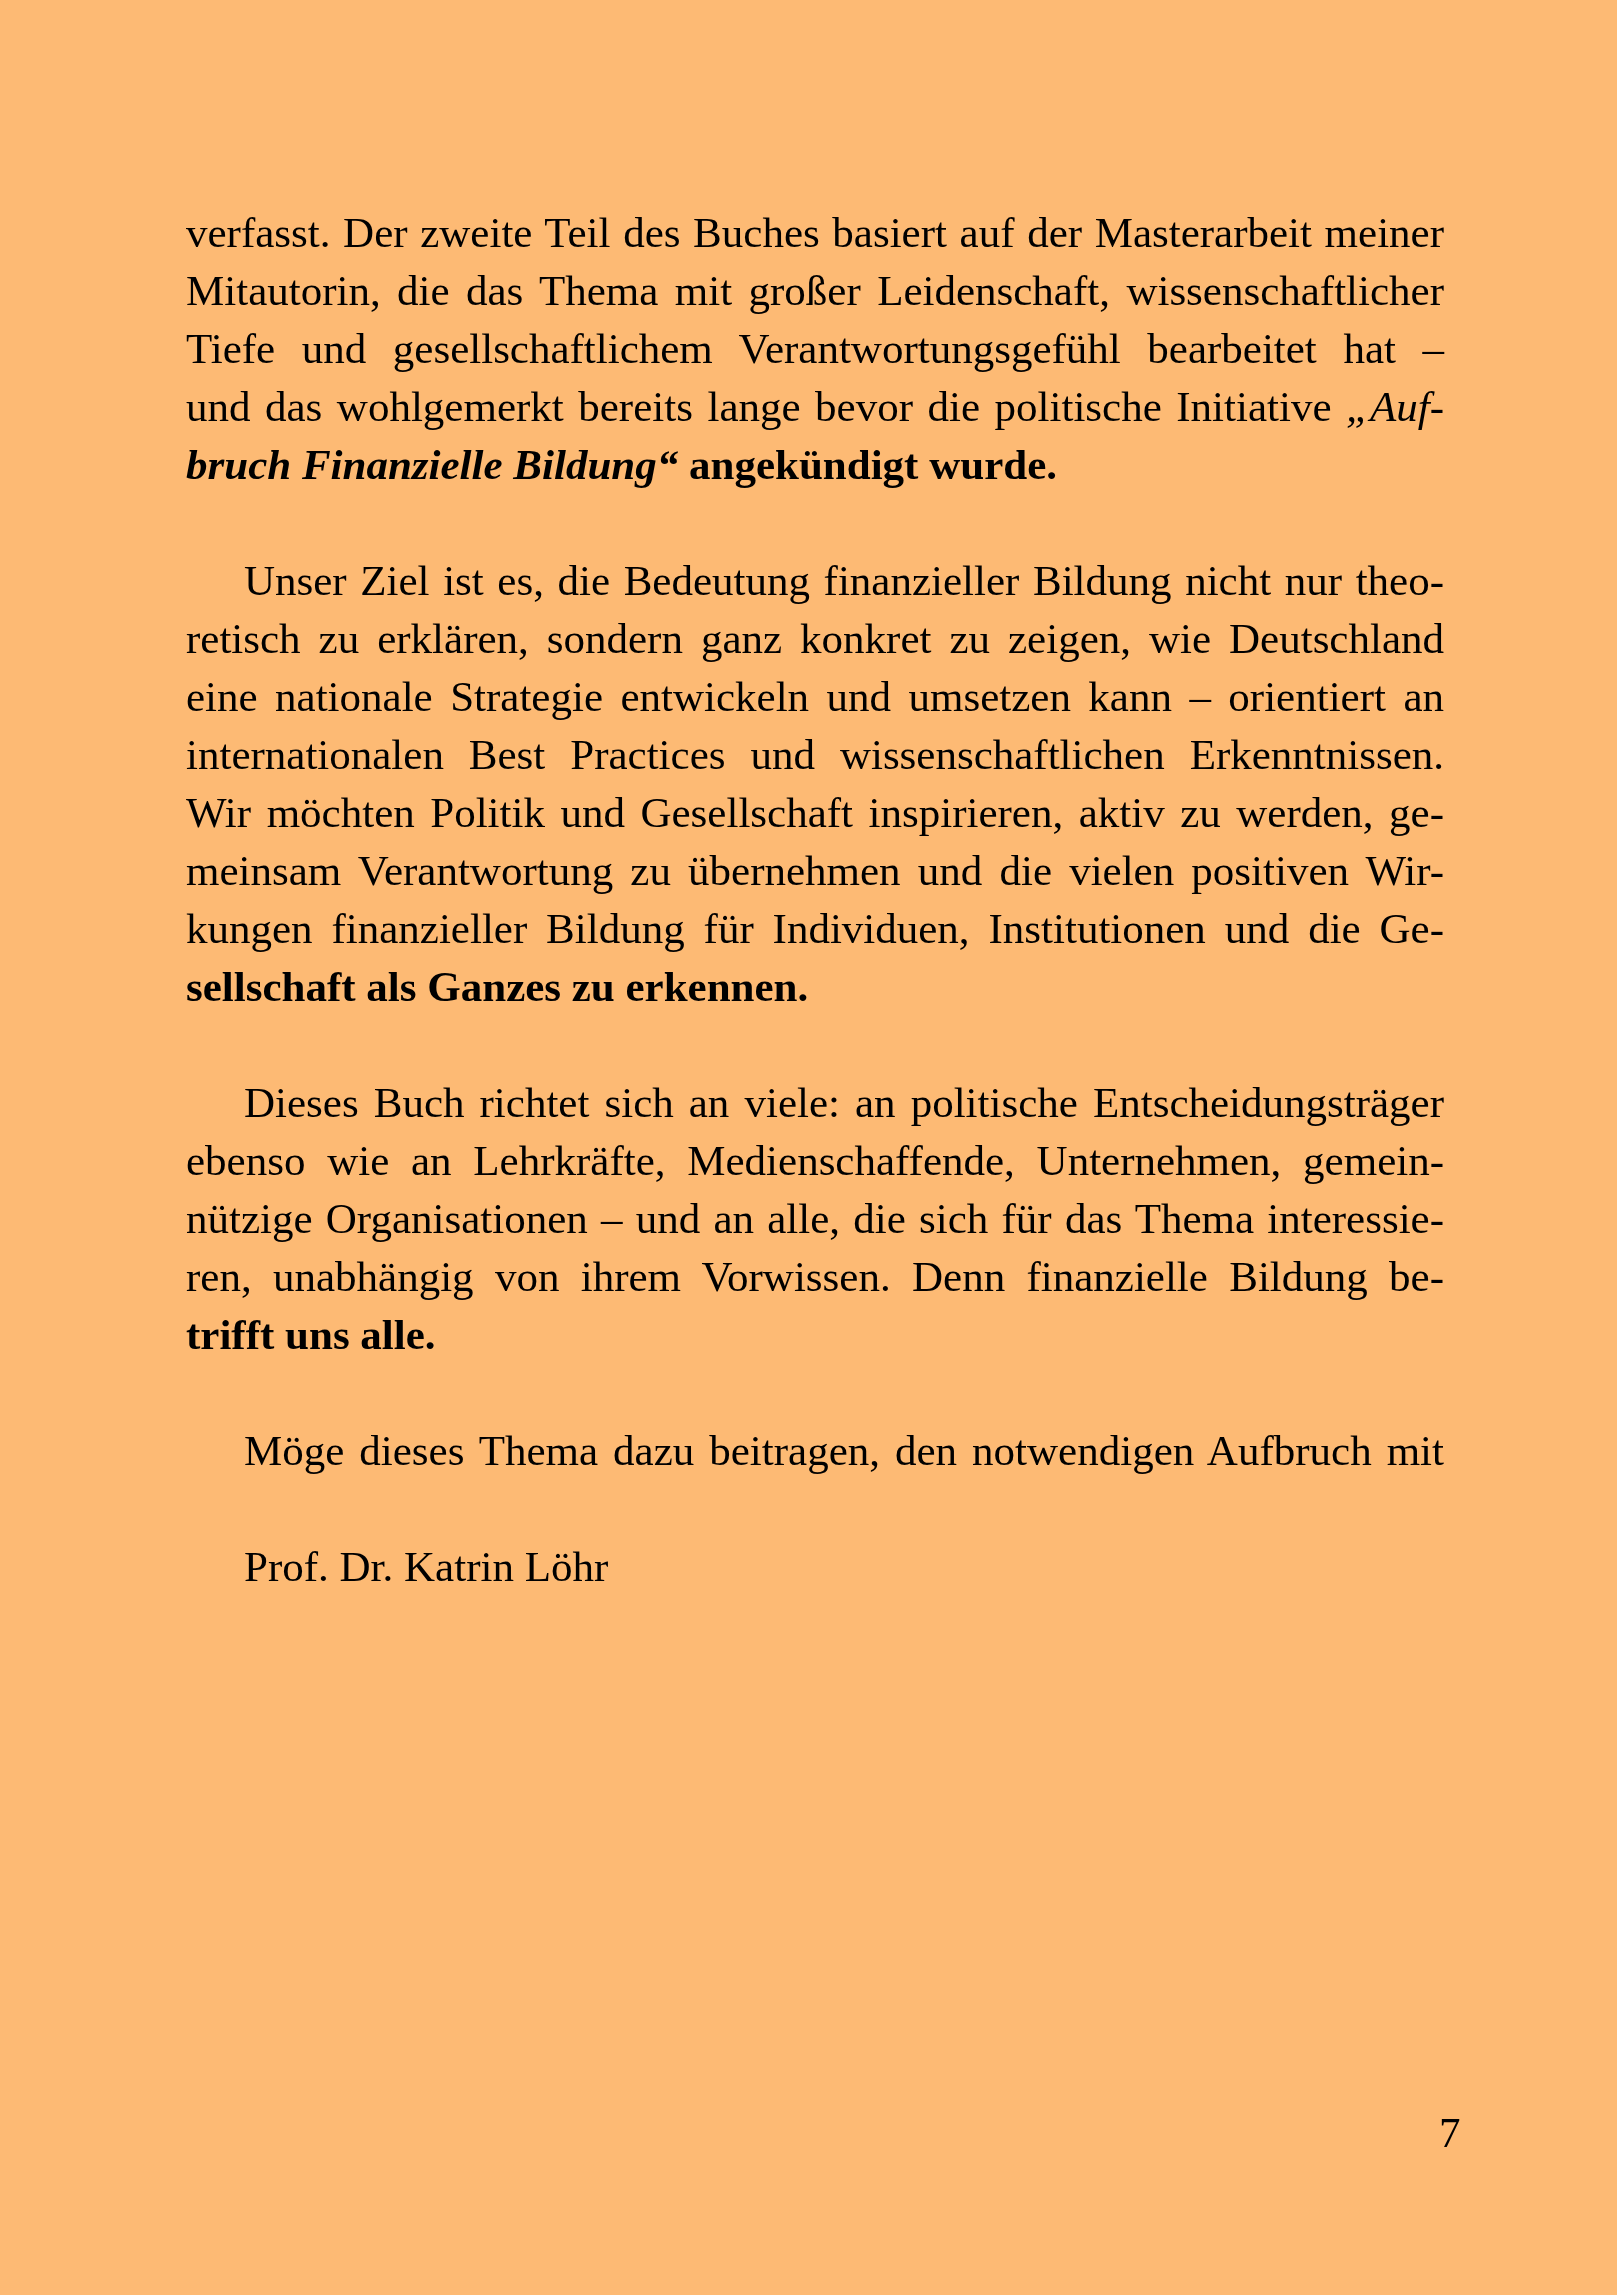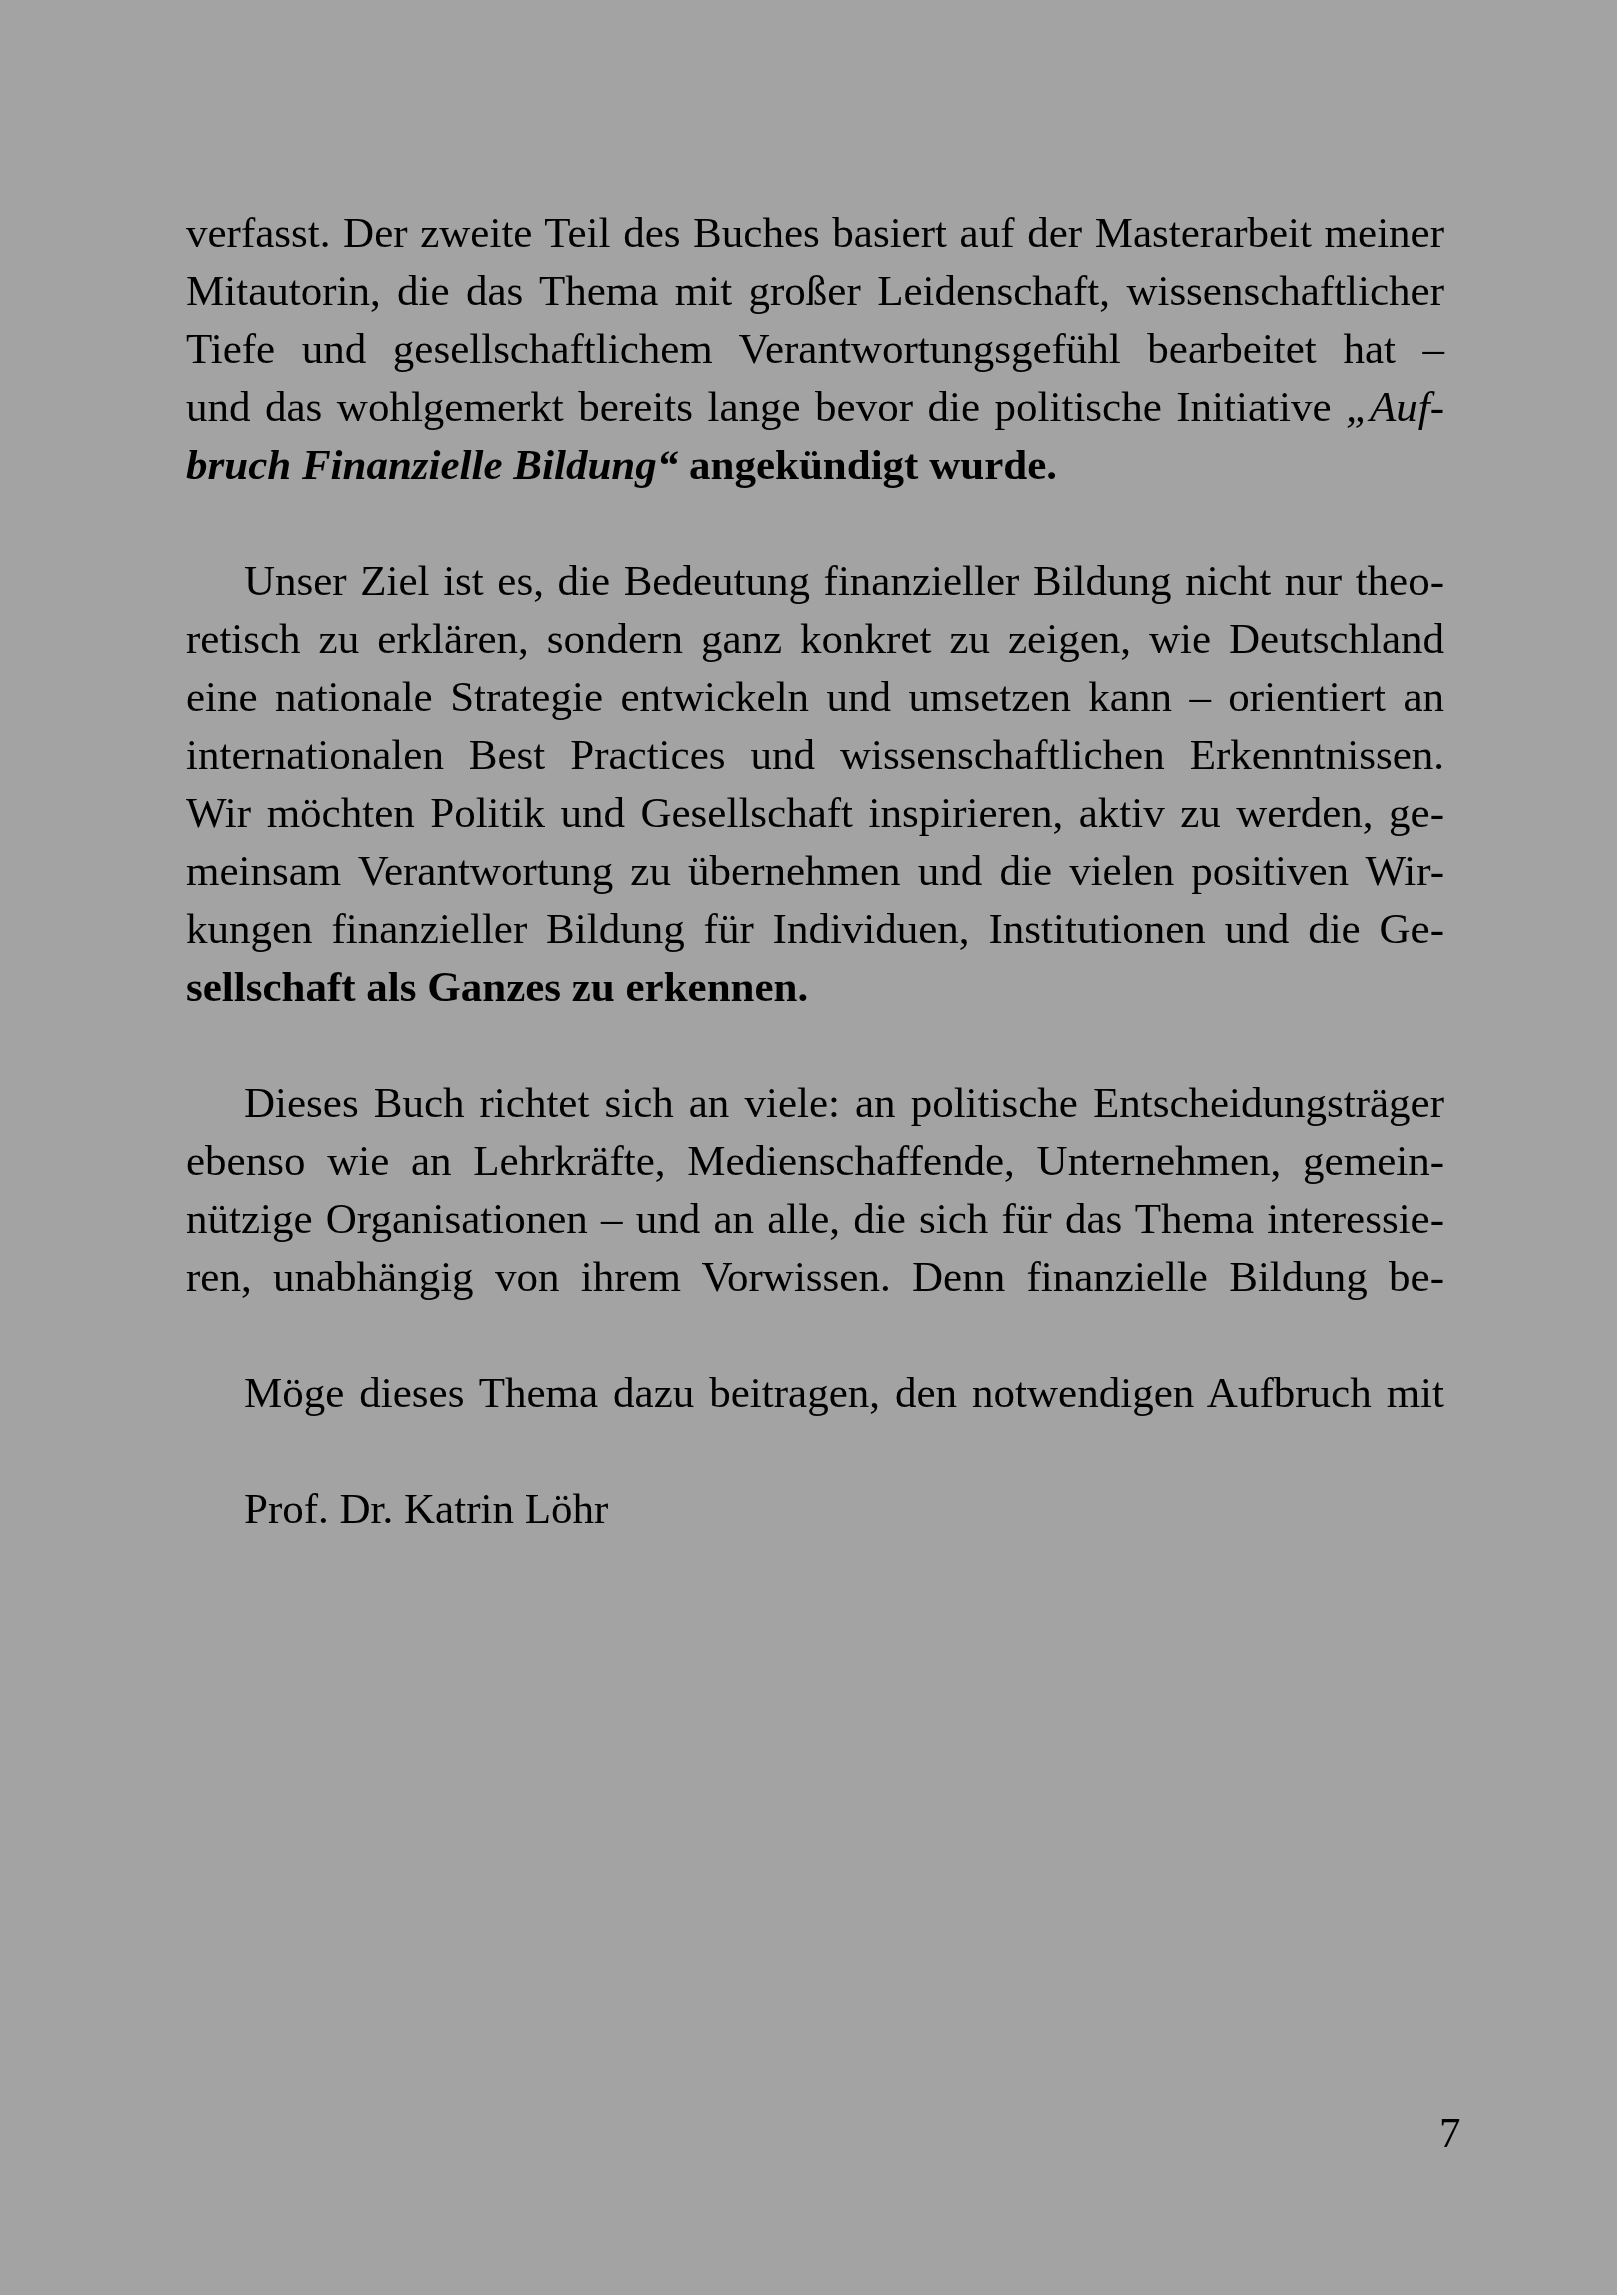--- a/index.html
+++ b/index.html
@@ -1,19 +1,19 @@
 <!DOCTYPE html>
 <html style="font-size:7.4px"><head>
   <meta charset="utf-8">
   <style>
     html, body { margin: 0; padding: 0; background: #ffffff; }
     body { width: 1618px; height: 2295px; position: relative; overflow: hidden; }
     .page {
       position: absolute; left: 0; top: 0; width: 1618px; height: 2295px;
-      background: #a3a3a3; color: #000000;
+      background: #fdba74; color: #000000;
       font-family: "Liberation Serif", "DejaVu Serif", serif;
     }
     .text-block {
       position: absolute; left: 186px; top: 204px; width: 1258px;
       font-size: 43px; line-height: 58px;
       text-align: justify; hyphens: manual;
     }
     .para { margin: 0 0 58px 0; text-indent: 0; }
     .para.indent { text-indent: 58px; }
     .para.cont { text-indent: 0; }
@@ -49,20 +49,21 @@
       <span class="line" style="text-indent:0">meinsam Verantwortung zu übernehmen und die vielen positiven Wir-</span>
       <span class="line" style="text-indent:0">kungen finanzieller Bildung für Individuen, Institutionen und die Ge-</span>
       <span class="line final" style="text-indent:0">sellschaft als Ganzes zu erkennen.</span>
     </p>
 
     <p class="para indent">
       <span class="line">Dieses Buch richtet sich an viele: an politische Entscheidungsträger</span>
       <span class="line" style="text-indent:0">ebenso wie an Lehrkräfte, Medienschaffende, Unternehmen, gemein-</span>
       <span class="line" style="text-indent:0">nützige Organisationen – und an alle, die sich für das Thema interessie-</span>
       <span class="line" style="text-indent:0">ren, unabhängig von ihrem Vorwissen. Denn finanzielle Bildung be-</span>
+      <span class="line final" style="text-indent:0">trifft uns alle.</span>
     </p>
 
     <p class="para indent">
       <span class="line">Möge dieses Thema dazu beitragen, den notwendigen Aufbruch mit</span>
     </p>
 
     <p class="signature">Prof. Dr. Katrin Löhr</p>
   </div>
 
   <div class="page-number">7</div>

